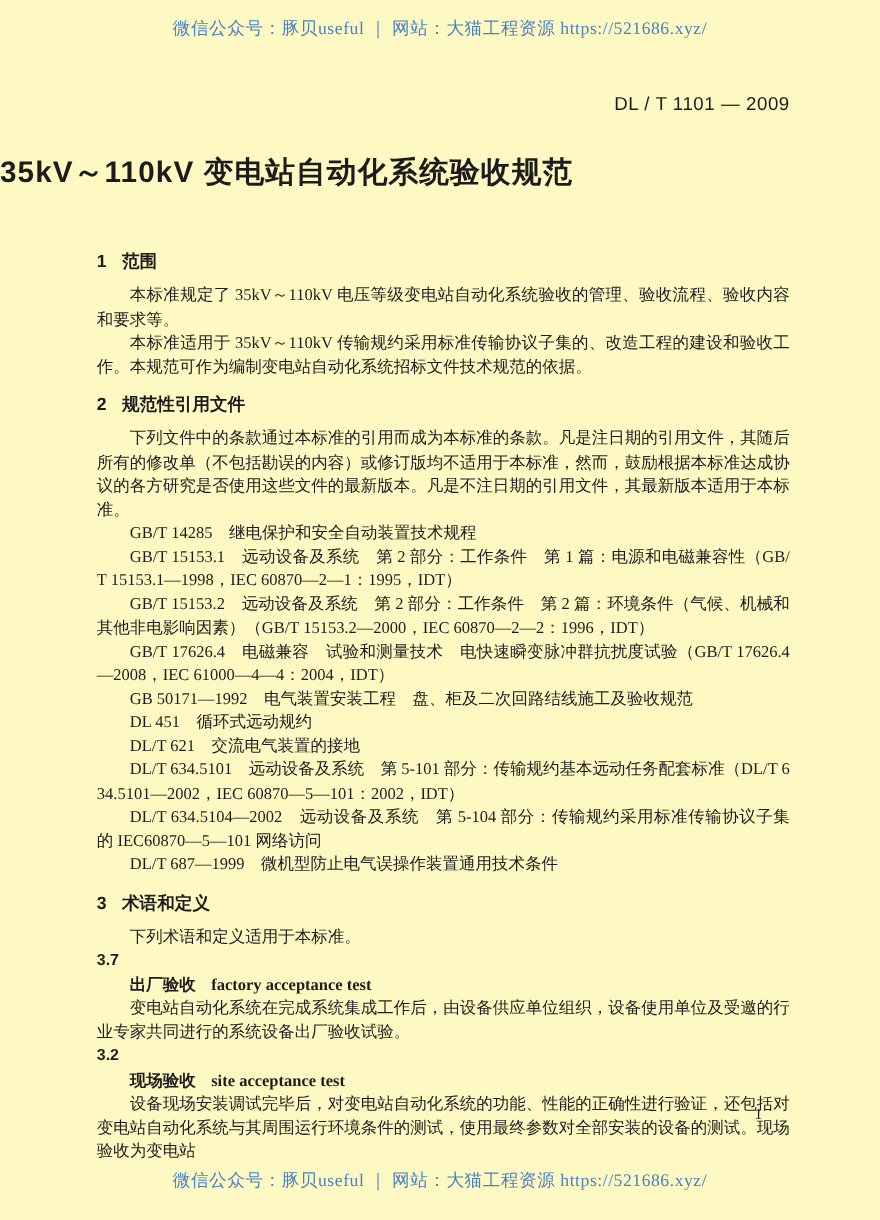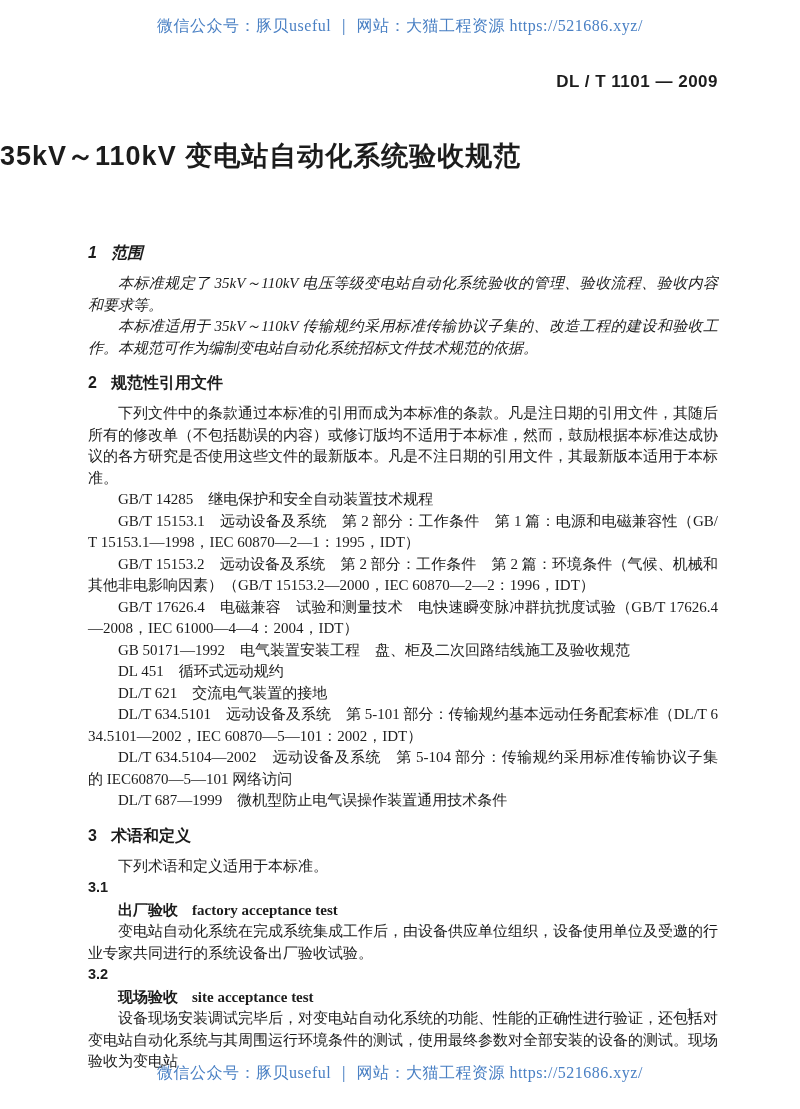--- a/index.html
+++ b/index.html
@@ -5,42 +5,42 @@
   html, body {
     margin: 0;
     padding: 0;
     background: #e8e8e8;
   }
   .page {
     position: relative;
     width: 800px;
     height: 1109px;
     margin: 0 auto;
-    background: #ffffff;
+    background: #fef9c3;
     overflow: hidden;
     font-family: "Liberation Serif", "DejaVu Serif", serif;
     color: #1c1c1c;
   }
   .watermark {
     position: absolute;
     left: 0;
     width: 100%;
     text-align: center;
     font-size: 16px;
     letter-spacing: 0.5px;
     font-family: "Liberation Serif", "DejaVu Serif", serif;
   }
   .wm-top { top: 16px; }
   .wm-bottom { top: 1063px; }
   .doc-code {
     position: absolute;
-    top: 72px;
+    top: 85px;
     right: 82px;
     font-size: 17px;
-    font-weight: bold;
+    font-weight: normal;
     font-family: "Liberation Sans", "DejaVu Sans", sans-serif;
     letter-spacing: 0.5px;
   }
   .title {
     position: absolute;
     top: 138px;
     left: 0;
     width: 100%;
     margin: 0;
     text-align: left;
@@ -49,21 +49,21 @@
     font-family: "Liberation Sans", "DejaVu Sans", sans-serif;
     letter-spacing: 1px;
   }
   .content {
     position: absolute;
     top: 226px;
     left: 88px;
     width: 630px;
   }
   .section { margin-top: 13px; }
-  .section:first-child { margin-top: 16px; font-style: italic; }
+  .section:first-child { margin-top: 2px; }
   .sec-heading {
     font-family: "Liberation Sans", "DejaVu Sans", sans-serif;
     font-weight: bold;
     font-size: 16px;
     line-height: 22px;
     margin-bottom: 9px;
   }
   .sec-num { margin-right: 14px; }
   .body-p {
     margin: 0;
@@ -149,21 +149,21 @@
     </div>
 
     <div class="section">
       <div class="sec-heading">
         <span class="sec-num">3</span><span class="sec-title">术语和定义</span>
       </div>
       <p class="body-p">下列术语和定义适用于本标准。</p>
       <div>
 
           <div class="term-block">
-            <div class="term-num">3.1</div>
+            <div class="term-num">3.7</div>
             <div class="term-line">
               <span class="term-zh">出厂验收</span><span class="term-en">factory acceptance test</span>
             </div>
             <p class="body-p">变电站自动化系统在完成系统集成工作后，由设备供应单位组织，设备使用单位及受邀的行业专家共同进行的系统设备出厂验收试验。</p>
           </div>
 
           <div class="term-block">
             <div class="term-num">3.2</div>
             <div class="term-line">
               <span class="term-zh">现场验收</span><span class="term-en">site acceptance test</span>

